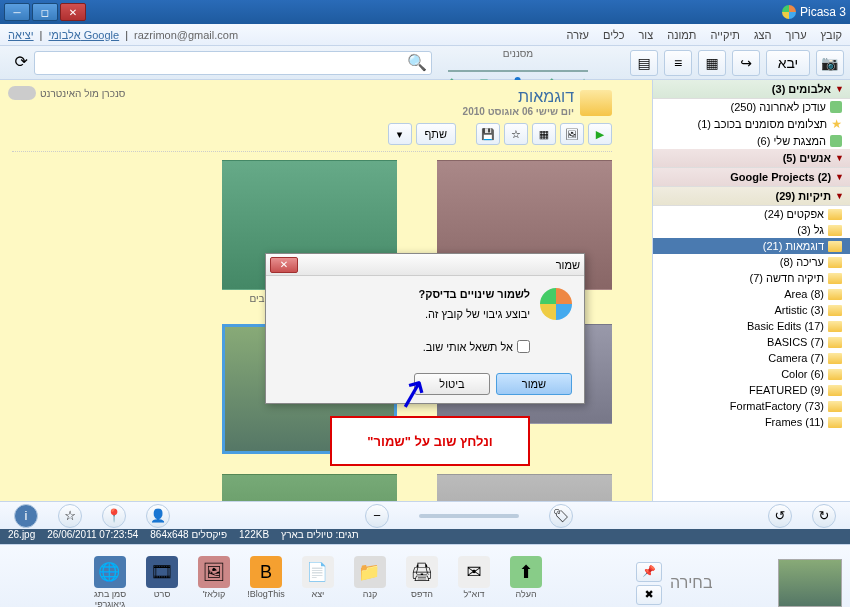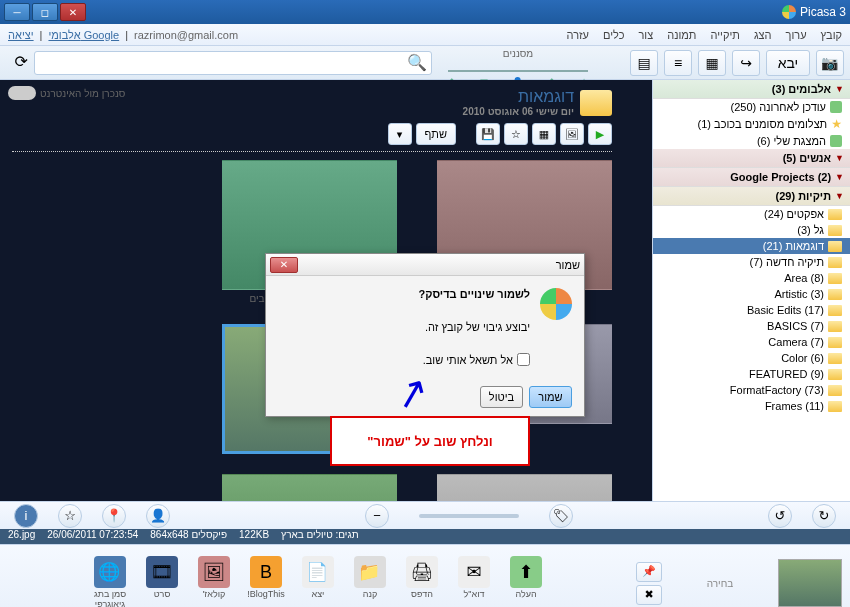--- a/index.html
+++ b/index.html
@@ -36,21 +36,21 @@
 .sb-section { background: linear-gradient(#f0e4e4,#e8d8d8); padding: 3px 6px; display: flex; align-items: center; gap: 4px; font-weight: bold; cursor: pointer; border-bottom: 1px solid #ddd; }
 .sb-section.green { background: linear-gradient(#e4f0e4,#d8e8d8); }
 .sb-section.yellow { background: linear-gradient(#f0ece0,#e8e4d0); }
 .sb-tri { font-size: 9px; color: #900; }
 .sb-item { padding: 2px 8px 2px 4px; display: flex; align-items: center; gap: 4px; cursor: pointer; }
 .sb-item.active { background: #4a7ab0; color: #fff; }
 .sb-folder { width: 14px; height: 11px; background: linear-gradient(#fde8a0,#f5c548); border-radius: 1px; flex-shrink: 0; }
 .sb-album { width: 12px; height: 12px; background: #7bc87b; border-radius: 2px; flex-shrink: 0; }
 .sb-star { color: #f5c548; font-size: 12px; flex-shrink: 0; }
 
-.content { flex: 1; background: #0f172a; overflow-y: auto; position: relative; padding: 8px 40px 8px 12px; }
+.content { flex: 1; background: #fef9c3; overflow-y: auto; position: relative; padding: 8px 40px 8px 12px; }
 .album-header { text-align: right; border-bottom: 1px dotted #ccc; padding-bottom: 6px; margin-bottom: 8px; }
 .album-title-row { display: flex; align-items: center; gap: 6px; justify-content: flex-start; }
 .album-folder { width: 32px; height: 26px; background: linear-gradient(#fde8a0,#f5c548); border-radius: 3px; }
 .album-title { font-size: 16px; color: #3a6ea5; }
 .album-date { font-size: 10px; color: #888; font-weight: bold; }
 .album-actions { display: flex; gap: 4px; margin-top: 6px; justify-content: flex-start; }
 .act-btn { height: 22px; background: linear-gradient(#fcfdff,#e8f0f9); border: 1px solid #b8cde4; border-radius: 3px; padding: 0 8px; font-size: 11px; cursor: pointer; display: flex; align-items: center; }
 .act-btn.sq { width: 24px; padding: 0; justify-content: center; }
 
 .thumbs { display: flex; flex-wrap: wrap; gap: 20px 40px; justify-content: flex-end; direction: ltr; }
@@ -60,42 +60,42 @@
 .thumb-caption { font-size: 10px; color: #666; text-align: center; }
 
 .sync-label { position: absolute; top: 6px; left: 8px; font-size: 10px; color: #666; display: flex; align-items: center; gap: 4px; direction: ltr; }
 
 
 .statusbar { height: 20px; background: #3a5a7a; color: #fff; font-size: 10px; display: flex; align-items: center; padding: 0 8px; gap: 12px; direction: ltr; }
 
 
 .bottom-panel { height: 77px; background: linear-gradient(#f5f9ff,#e8f0fb); border-top: 1px solid #c5d5ea; display: flex; align-items: center; padding: 4px 8px; gap: 8px; }
 .tray-thumb { width: 64px; height: 48px; background: #8a9; border: 1px solid #aaa; }
-.tray-label { flex: 0 0 100px; font-size: 10px; color: #888; text-align: center; }
+.tray-label { flex: 0 0 100px; font-size: 16px; color: #888; text-align: left; }
 .tray-btns { display: flex; flex-direction: column; gap: 3px; }
 .tray-btn { width: 26px; height: 20px; background: linear-gradient(#fcfdff,#e8f0f9); border: 1px solid #b8cde4; border-radius: 3px; cursor: pointer; font-size: 11px; }
 .bottom-tools { flex: 1; display: flex; gap: 6px; justify-content: center; align-items: flex-start; }
 .btool { display: flex; flex-direction: column; align-items: center; gap: 2px; cursor: pointer; width: 46px; }
 .btool-icon { width: 32px; height: 32px; border-radius: 4px; display: flex; align-items: center; justify-content: center; font-size: 18px; }
 .btool-label { font-size: 9px; color: #555; text-align: center; line-height: 1.1; }
 .top-row-tools { position: absolute; bottom: 78px; left: 0; right: 0; height: 28px; background: linear-gradient(#f5f9ff,#e8f0fb); display: flex; align-items: center; padding: 0 14px; gap: 20px; direction: ltr; border-top: 1px solid #c5d5ea; }
 .top-tool { width: 24px; height: 24px; border-radius: 12px; background: linear-gradient(#fcfdff,#dde8f3); border: 1px solid #b8cde4; display: flex; align-items: center; justify-content: center; cursor: pointer; font-size: 13px; }
 
 
 .dialog { position: absolute; left: 265px; top: 253px; width: 320px; background: #f4f4f4; border: 1px solid #888; box-shadow: 2px 2px 8px rgba(0,0,0,0.3); z-index: 100; direction: rtl; }
 .dlg-title { height: 22px; background: linear-gradient(#fdfdfd,#e8e8e8); border-bottom: 1px solid #ccc; display: flex; align-items: center; justify-content: space-between; padding: 0 4px; font-size: 11px; }
 .dlg-close { width: 28px; height: 16px; background: linear-gradient(#e89090,#c85050); border: 1px solid #a03030; border-radius: 2px; color: #fff; font-size: 10px; display: flex; align-items: center; justify-content: center; cursor: pointer; }
 .dlg-body { padding: 12px; display: flex; gap: 10px; align-items: flex-start; }
 .dlg-icon { width: 32px; height: 32px; background: conic-gradient(#e84 0 90deg,#4ae 90deg 180deg,#ec4 180deg 270deg,#4c6 270deg 360deg); border-radius: 50%; flex-shrink: 0; }
 .dlg-text { font-size: 11px; }
-.dlg-text .q { font-weight: bold; margin-bottom: 21px; }
+.dlg-text .q { font-weight: bold; margin-bottom: 8px; }
 .dlg-text .info { margin-bottom: 20px; }
 .dlg-check { display: flex; align-items: center; gap: 4px; font-size: 11px; }
 .dlg-buttons { padding: 8px 12px; display: flex; gap: 6px; justify-content: flex-end; direction: ltr; }
-.dlg-btn { width: 43px; height: 22px; border: 1px solid #888; border-radius: 3px; font-size: 11px; cursor: pointer; background: linear-gradient(#fdfdfd,#e8e8e8); }
+.dlg-btn { width: 76px; height: 22px; border: 1px solid #888; border-radius: 3px; font-size: 11px; cursor: pointer; background: linear-gradient(#fdfdfd,#e8e8e8); }
 .dlg-btn.primary { background: linear-gradient(#c8e4ff,#9ecaf5); border-color: #4a9ee0; }
 
 
 .callout { position: absolute; left: 330px; top: 416px; width: 200px; height: 50px; background: #fff; border: 2px solid #d00; display: flex; align-items: center; justify-content: center; font-size: 13px; font-weight: bold; color: #d00; z-index: 101; }
 .arrow { position: absolute; left: 395px; top: 370px; z-index: 101; color: #00d; font-size: 40px; transform: rotate(-15deg); pointer-events: none; }
 </style>
 </head>
 <body>
 
 <div class="titlebar">
@@ -197,20 +197,24 @@
       <div class="sb-item">
         <span class="sb-folder"></span>
         <span>גל (3)</span>
       </div>
       <div class="sb-item active">
         <span class="sb-folder"></span>
         <span>דוגמאות (21)</span>
       </div>
       <div class="sb-item">
         <span class="sb-folder"></span>
+        <span>עריכה (8)</span>
+      </div>
+      <div class="sb-item">
+        <span class="sb-folder"></span>
         <span>תיקיה חדשה (7)</span>
       </div>
       <div class="sb-item">
         <span class="sb-folder"></span>
         <span>(8) Area</span>
       </div>
       <div class="sb-item">
         <span class="sb-folder"></span>
         <span>(3) Artistic</span>
       </div>

